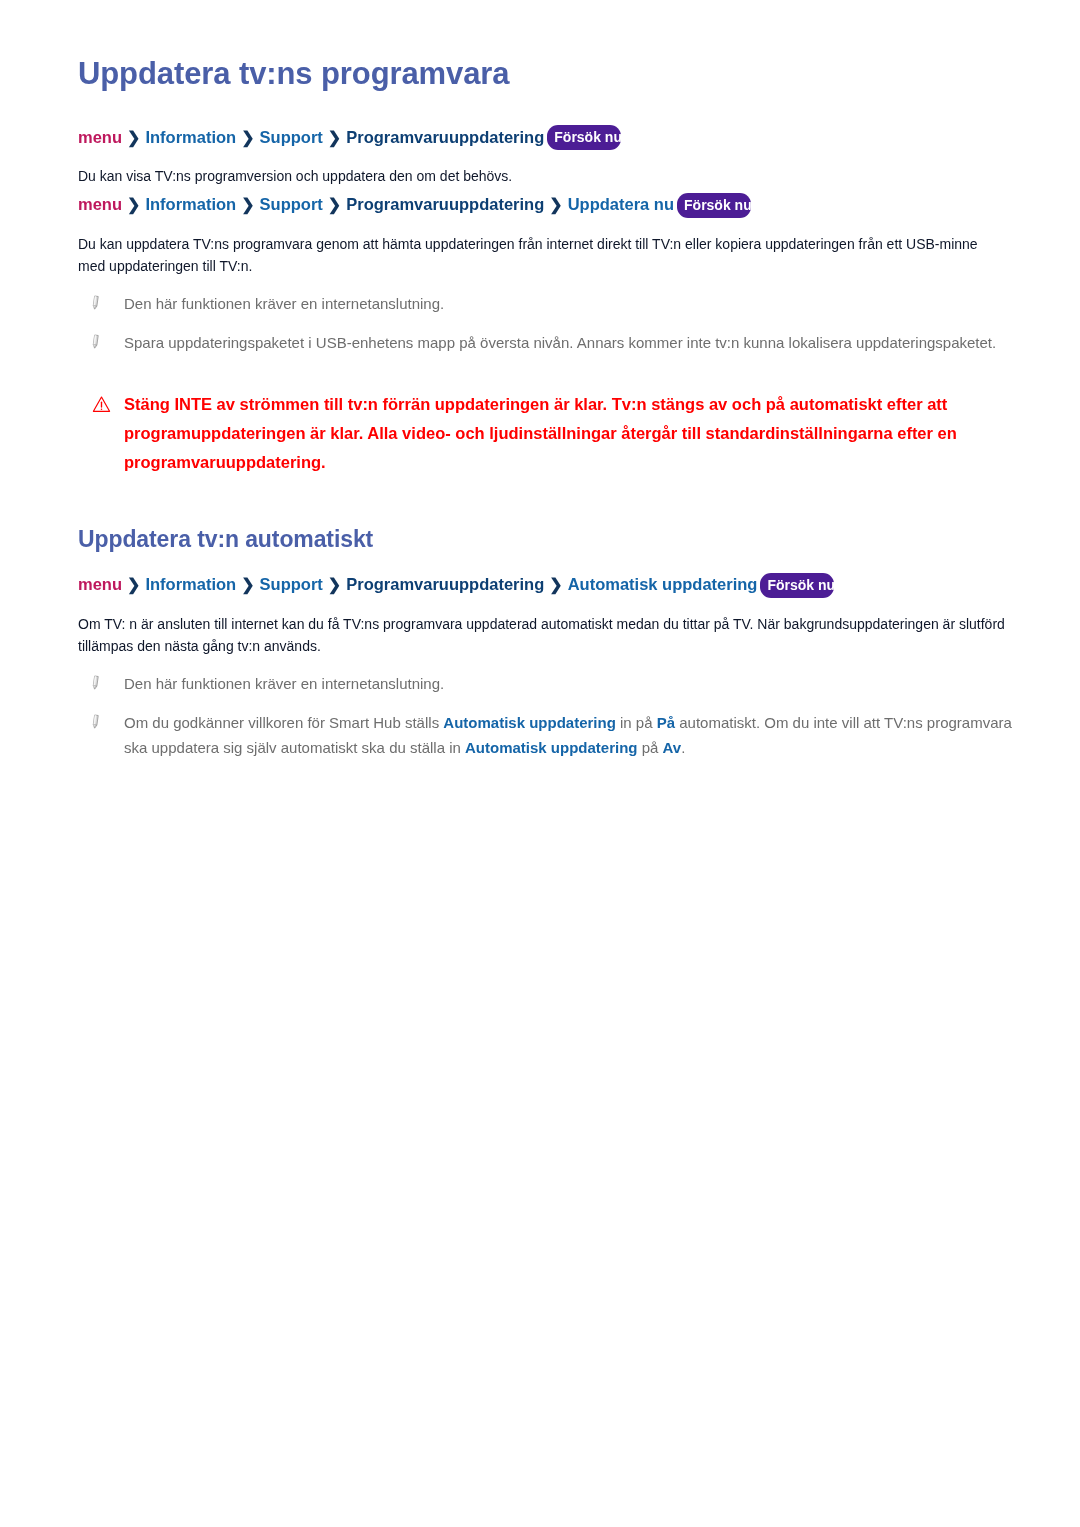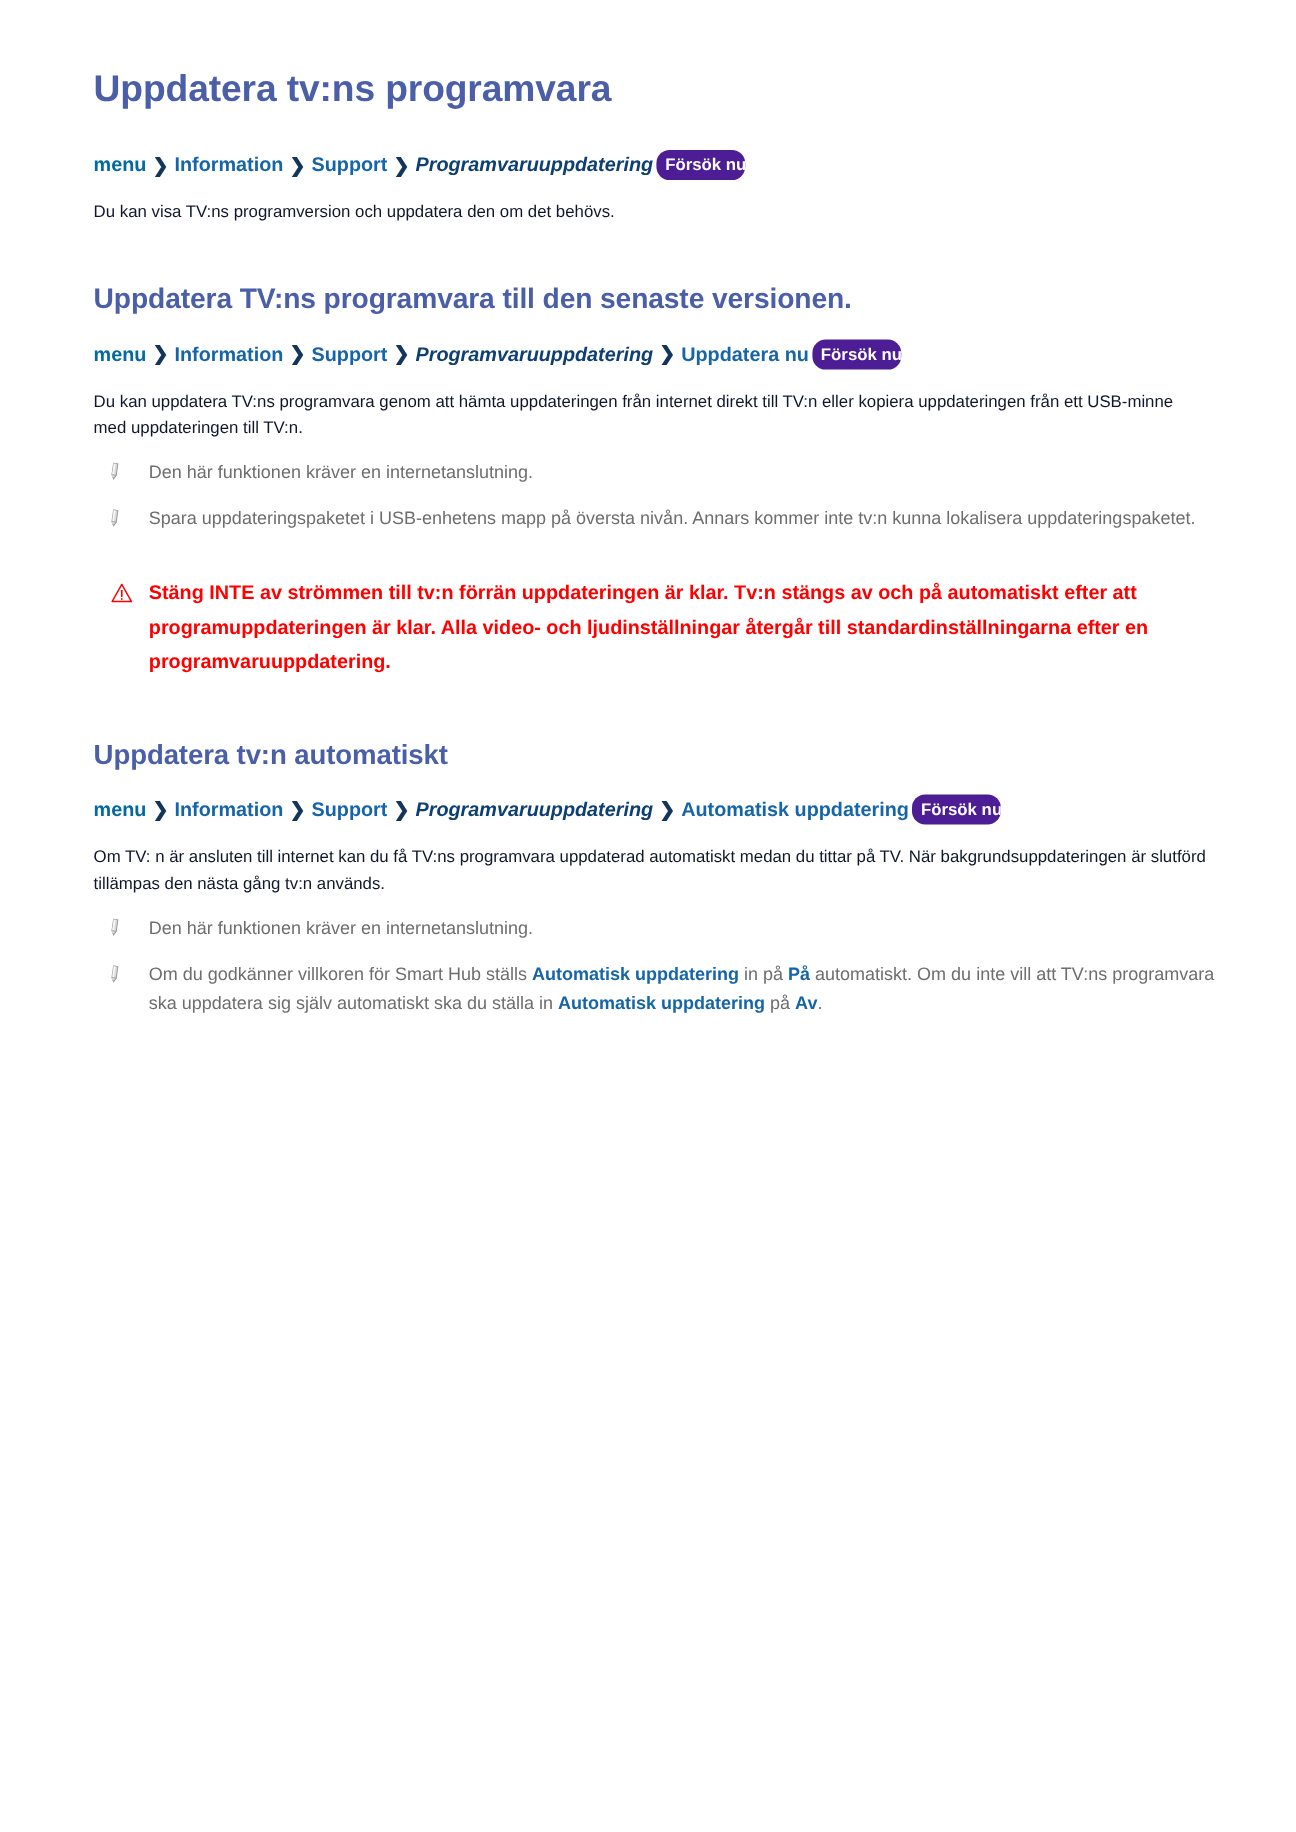--- a/index.html
+++ b/index.html
@@ -46,22 +46,22 @@
   
   .breadcrumb {
     margin: 0 0 14px 0;
     font-size: 16.5px;
     font-weight: bold;
     line-height: 1.4;
     white-space: nowrap;
     display: block;
   }
   .crumb            { color: #1565a8; }
-  .crumb.menu       { color: #0369a1; }
-  .crumb.dark       { color: #0d3f73; font-style: italic; }
+  .crumb.menu       { color: #be185d; }
+  .crumb.dark       { color: #0d3f73; }
   .crumb.mid        { color: #1565a8; }
   .sep {
     color: #12355c;
     font-weight: bold;
     font-size: 16px;
     padding: 0 5px;
     position: relative;
     top: 0px;
   }
   .pill {
@@ -141,21 +141,20 @@
 <div class="page">
 
   <h1 class="doc-title">Uppdatera tv:ns programvara</h1>
 
   <div class="breadcrumb">
     <span class="crumb menu">menu</span><span class="sep">❯</span><span class="crumb mid">Information</span><span class="sep">❯</span><span class="crumb mid">Support</span><span class="sep">❯</span><span class="crumb dark">Programvaruuppdatering</span><span class="pill">Försök nu</span>
   </div>
 
   <p class="body">Du kan visa TV:ns programversion och uppdatera den om det behövs.</p>
 
-  <h2 class="section-title big">Uppdatera TV:ns programvara till den senaste versionen.</h2>
 
   <div class="breadcrumb">
     <span class="crumb menu">menu</span><span class="sep">❯</span><span class="crumb mid">Information</span><span class="sep">❯</span><span class="crumb mid">Support</span><span class="sep">❯</span><span class="crumb dark">Programvaruuppdatering</span><span class="sep">❯</span><span class="crumb mid">Uppdatera nu</span><span class="pill">Försök nu</span>
   </div>
 
   <p class="body">Du kan uppdatera TV:ns programvara genom att hämta uppdateringen från internet direkt till TV:n eller kopiera uppdateringen från ett USB-minne med uppdateringen till TV:n.</p>
 
   <div class="note">
     <svg class="pencil-icon" viewBox="0 0 24 24">
       <g transform="rotate(8 12 12)">

